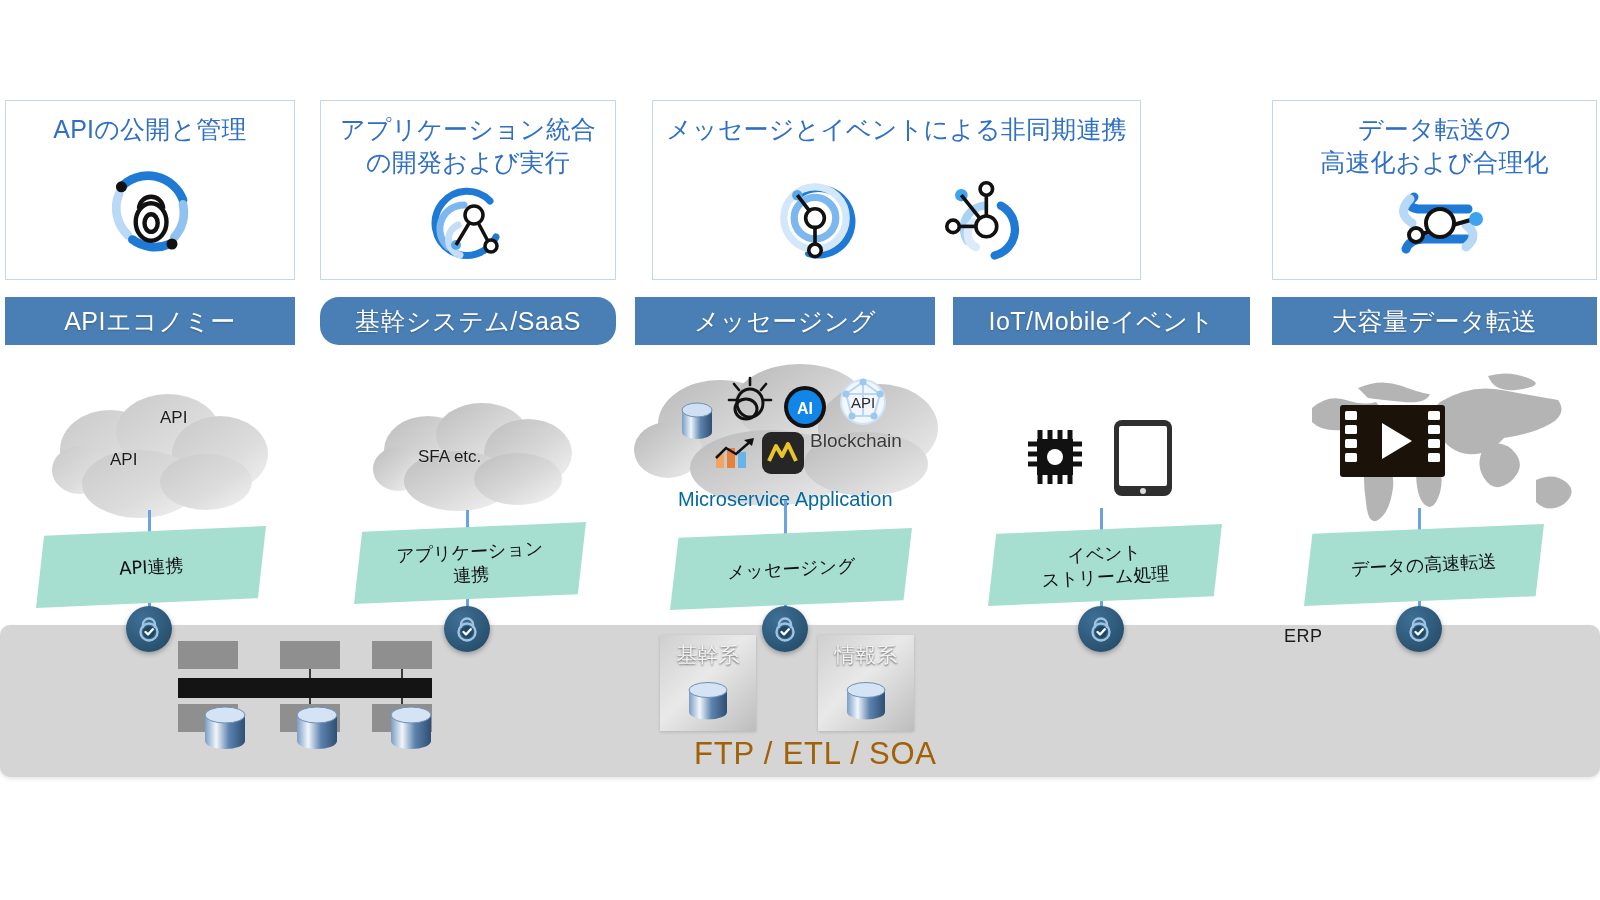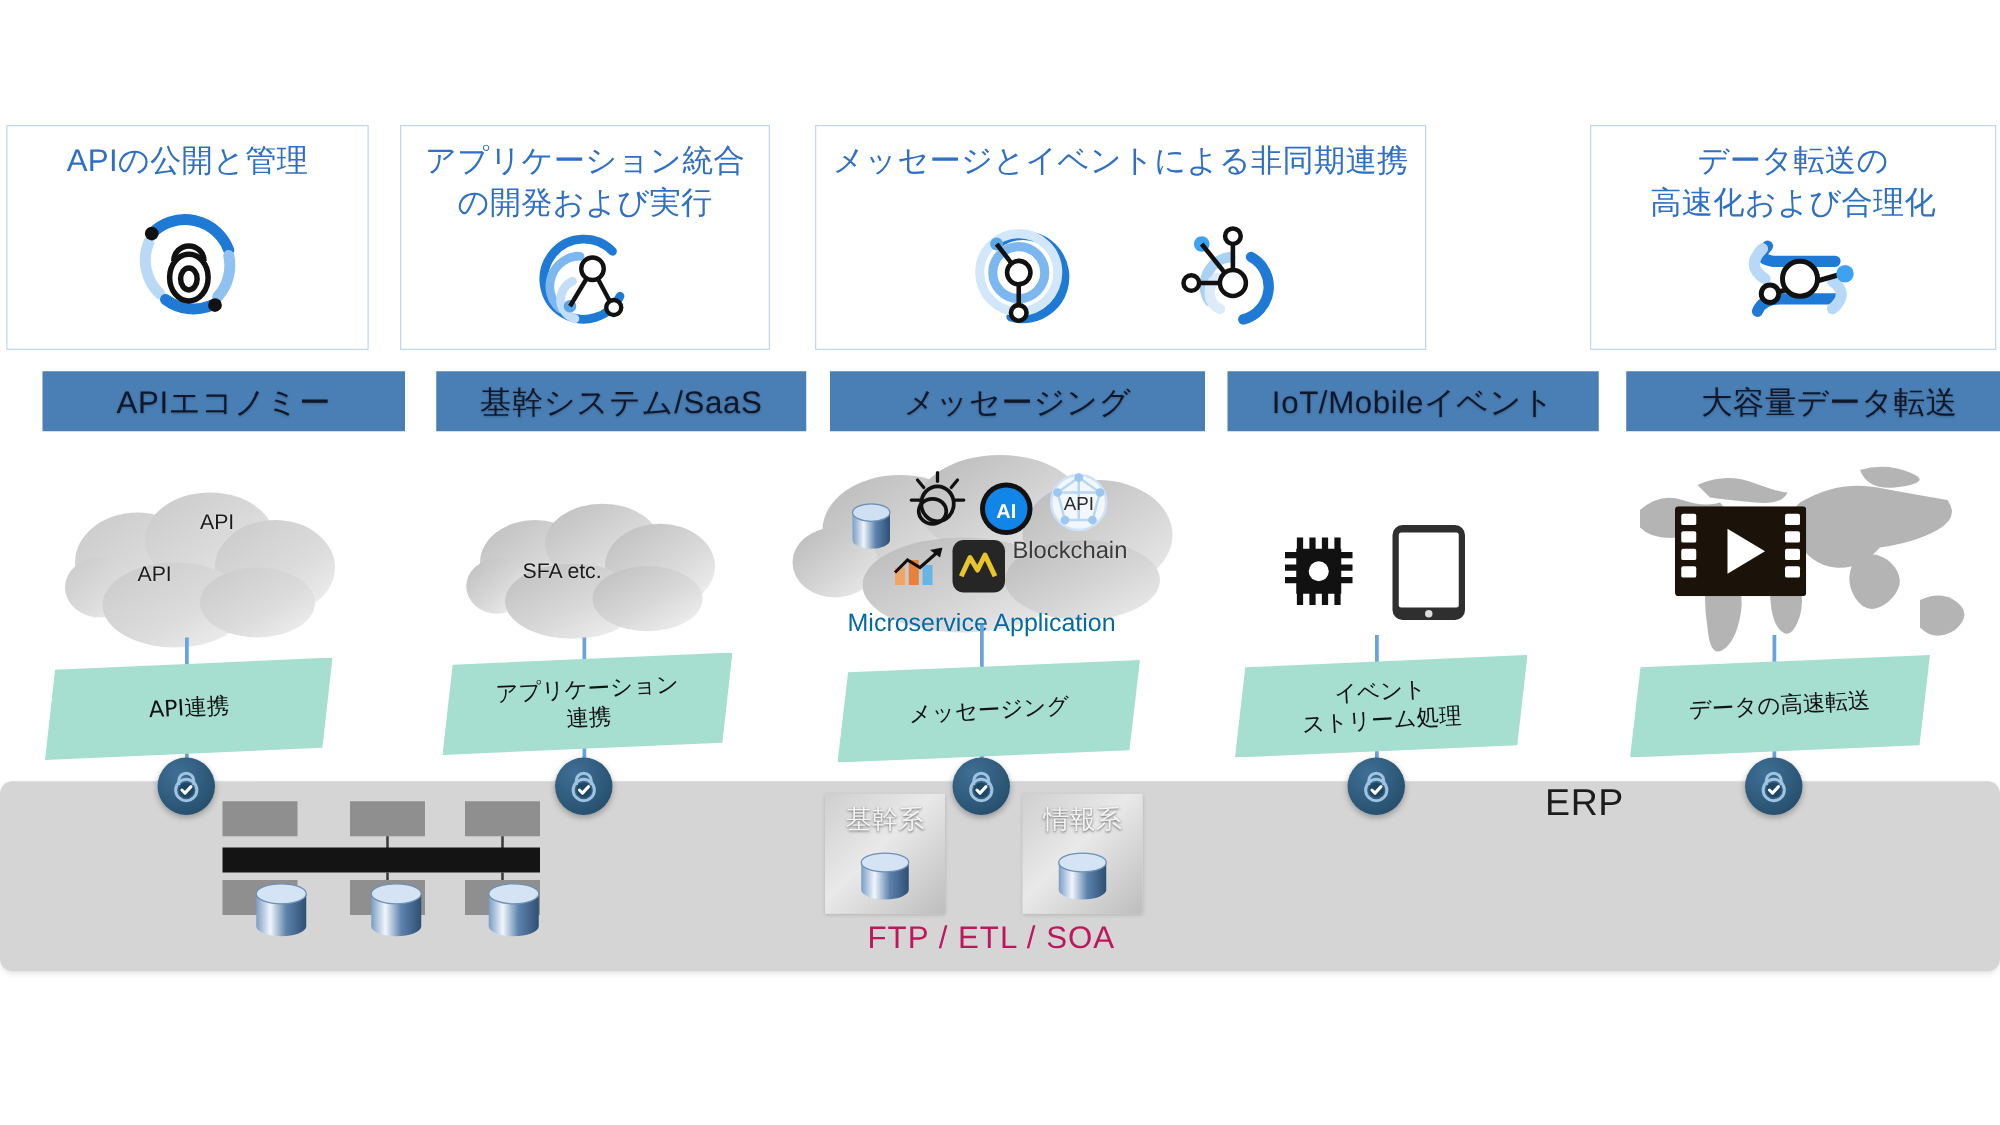--- a/index.html
+++ b/index.html
@@ -36,27 +36,26 @@
     left:0;right:0;bottom:8px;
     height:120px;
     display:flex;align-items:center;justify-content:center;
   }
   .panel-icon.dual{justify-content:space-around;}
 
   
   .labelbar{
     position:absolute;
     background:#4a7fb5;
-    color:#0f172a;
+    color:#ffffff;
     display:flex;align-items:center;justify-content:center;
     font-size:25px;
     letter-spacing:.5px;
     text-shadow:0 1px 2px rgba(0,0,0,.25);
     box-sizing:border-box;
-    margin-left:29px;
   }
 
   
   .cloud{position:absolute;}
   .cloud svg{display:block;}
   .cloud-label{
     position:absolute;
     color:#1b1b1b;
     font-size:17px;
     white-space:nowrap;
@@ -101,22 +100,23 @@
   
   .platform{
     position:absolute;
     background:#d5d5d5;
     border-radius:10px;
     box-shadow:0 2px 4px rgba(0,0,0,.10);
   }
   .erp-label{
     position:absolute;
     color:#1c1c1c;
-    font-size:30px;
+    font-size:18px;
     letter-spacing:.5px;
+    margin-left:48px;
   }
 
   
   .busbox{position:absolute;background:#8f8f8f;}
   .busbar{position:absolute;background:#141414;}
   .busline{position:absolute;width:2px;background:#3a3a3a;}
 
   
   .dbtile{
     position:absolute;
@@ -125,22 +125,22 @@
   }
   .dbtile-label{
     position:absolute;top:6px;left:0;right:0;
     text-align:center;
     color:#f4f4f4;
     font-size:21px;
     text-shadow:0 1px 2px rgba(60,60,60,.8);
   }
   .ftp-label{
     position:absolute;
-    color:#be185d;
-    font-size:25px;
+    color:#a16207;
+    font-size:31px;
     letter-spacing:.8px;
     white-space:nowrap;
   }
 
   
   .dev-icon{position:absolute;}
 </style>
 </head>
 <body>
 
@@ -173,21 +173,21 @@
         <path d="M30 72 A24 24 0 0 1 46 30" stroke="#7cb8ef" stroke-width="7" fill="none" stroke-linecap="round"></path>
         <path d="M42 80 A16 16 0 0 1 40 50" stroke="#c4def8" stroke-width="7" fill="none" stroke-linecap="round"></path>
         <circle cx="38" cy="70" r="5" fill="#5aa7e8"></circle>
         <line x1="38" y1="70" x2="56" y2="40" stroke="#111" stroke-width="3.5"></line>
         <line x1="56" y1="40" x2="72" y2="70" stroke="#111" stroke-width="3.5"></line>
         <circle cx="56" cy="40" r="9" stroke="#111" stroke-width="3.5" fill="#fff"></circle>
         <circle cx="73" cy="71" r="6" stroke="#111" stroke-width="3.5" fill="#fff"></circle>
       </svg>
     </div>
   </div>
-  <div class="labelbar" style="left:320px;top:297px;width:296px;height:48px;">基幹システム/SaaS</div>
+  <div class="labelbar" style="left:320px;top:297px;width:296px;height:48px;border-radius:19px;">基幹システム/SaaS</div>
 
   <div class="panel" style="left:652px;top:100px;width:489px;height:180px;">
     <div class="panel-title">メッセージとイベントによる非同期連携</div>
     <div class="panel-icon dual" style="bottom:4px;height:114px;padding:0 80px;">
       <span>
         <svg width="104" height="104" viewBox="0 0 100 100">
           <path d="M34 30 A32 32 0 1 1 44 86" stroke="#1f7ad6" stroke-width="7" fill="none" stroke-linecap="round"></path>
           <circle cx="50" cy="52" r="20" stroke="#7cb8ef" stroke-width="7" fill="none"></circle>
           <circle cx="50" cy="52" r="30" stroke="#d2e7fa" stroke-width="7" fill="none"></circle>
           <circle cx="33" cy="30" r="5" fill="#5aa7e8"></circle>

